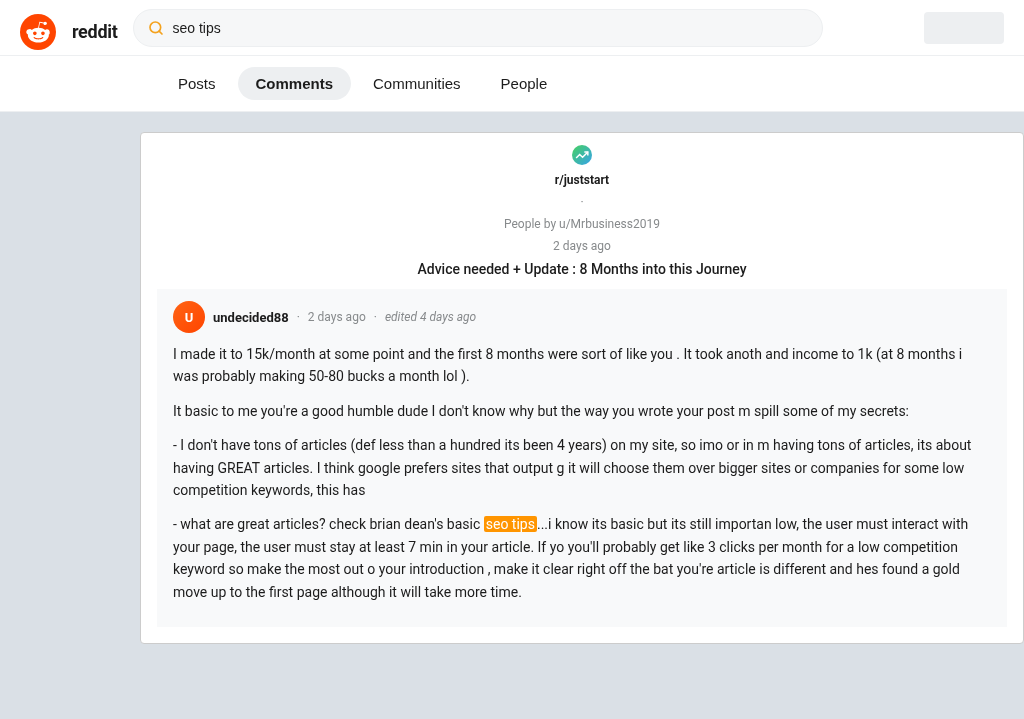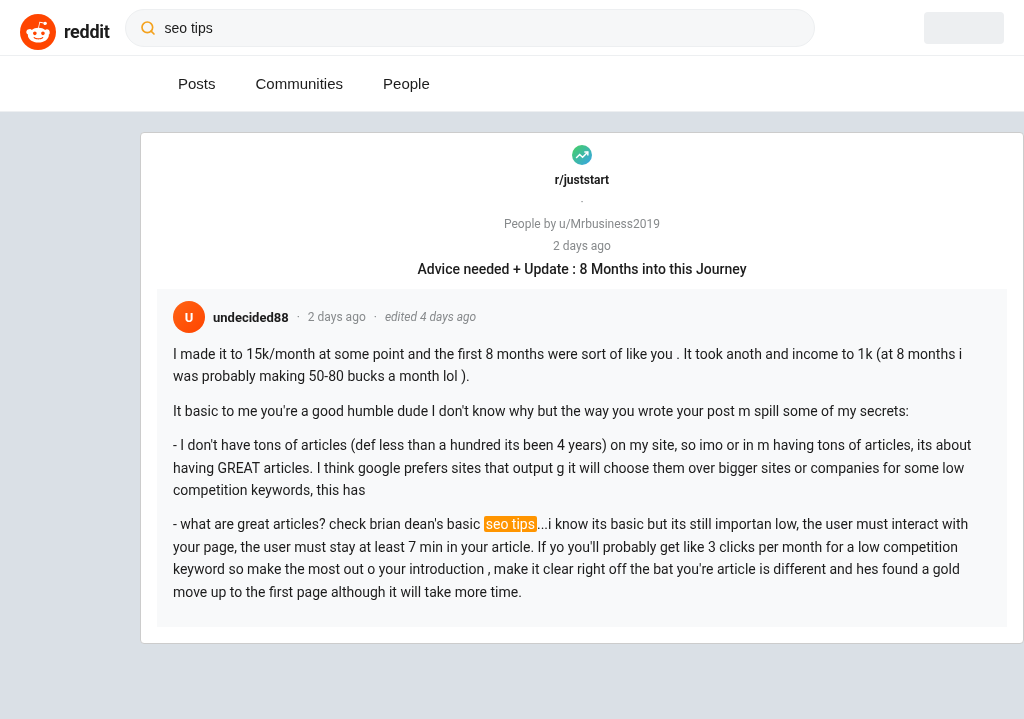--- a/index.html
+++ b/index.html
@@ -18,21 +18,21 @@
       align-items: center;
       padding: 0 20px;
       gap: 16px;
       border-bottom: 1px solid #edeff1;
       position: relative;
       z-index: 10;
     }
     .logo-area {
       display: flex;
       align-items: center;
-      gap: 8px;
+      gap: 16px;
       flex-shrink: 0;
       margin-top: 8px;
     }
     .reddit-logo {
       width: 36px;
       height: 36px;
     }
     .reddit-wordmark {
       font-size: 18px;
       font-weight: 700;
@@ -233,20 +233,21 @@
       </svg>
     </span>
     <input class="search-input" type="text" value="seo tips" style="">
   </div>
 
   <div class="header-right"></div>
 </div>
 
 <div class="filter-bar">
   <button class="filter-tab">Posts</button>
+  <button class="filter-tab active">Comments</button>
   <button class="filter-tab">Communities</button>
   <button class="filter-tab">People</button>
 </div>
 
 <div class="main">
   <div class="post-card">
 
     <div class="post-meta">
       <div class="subreddit-icon">
         <svg width="14" height="14" viewBox="0 0 24 24" fill="none" stroke="white" stroke-width="2.5">

